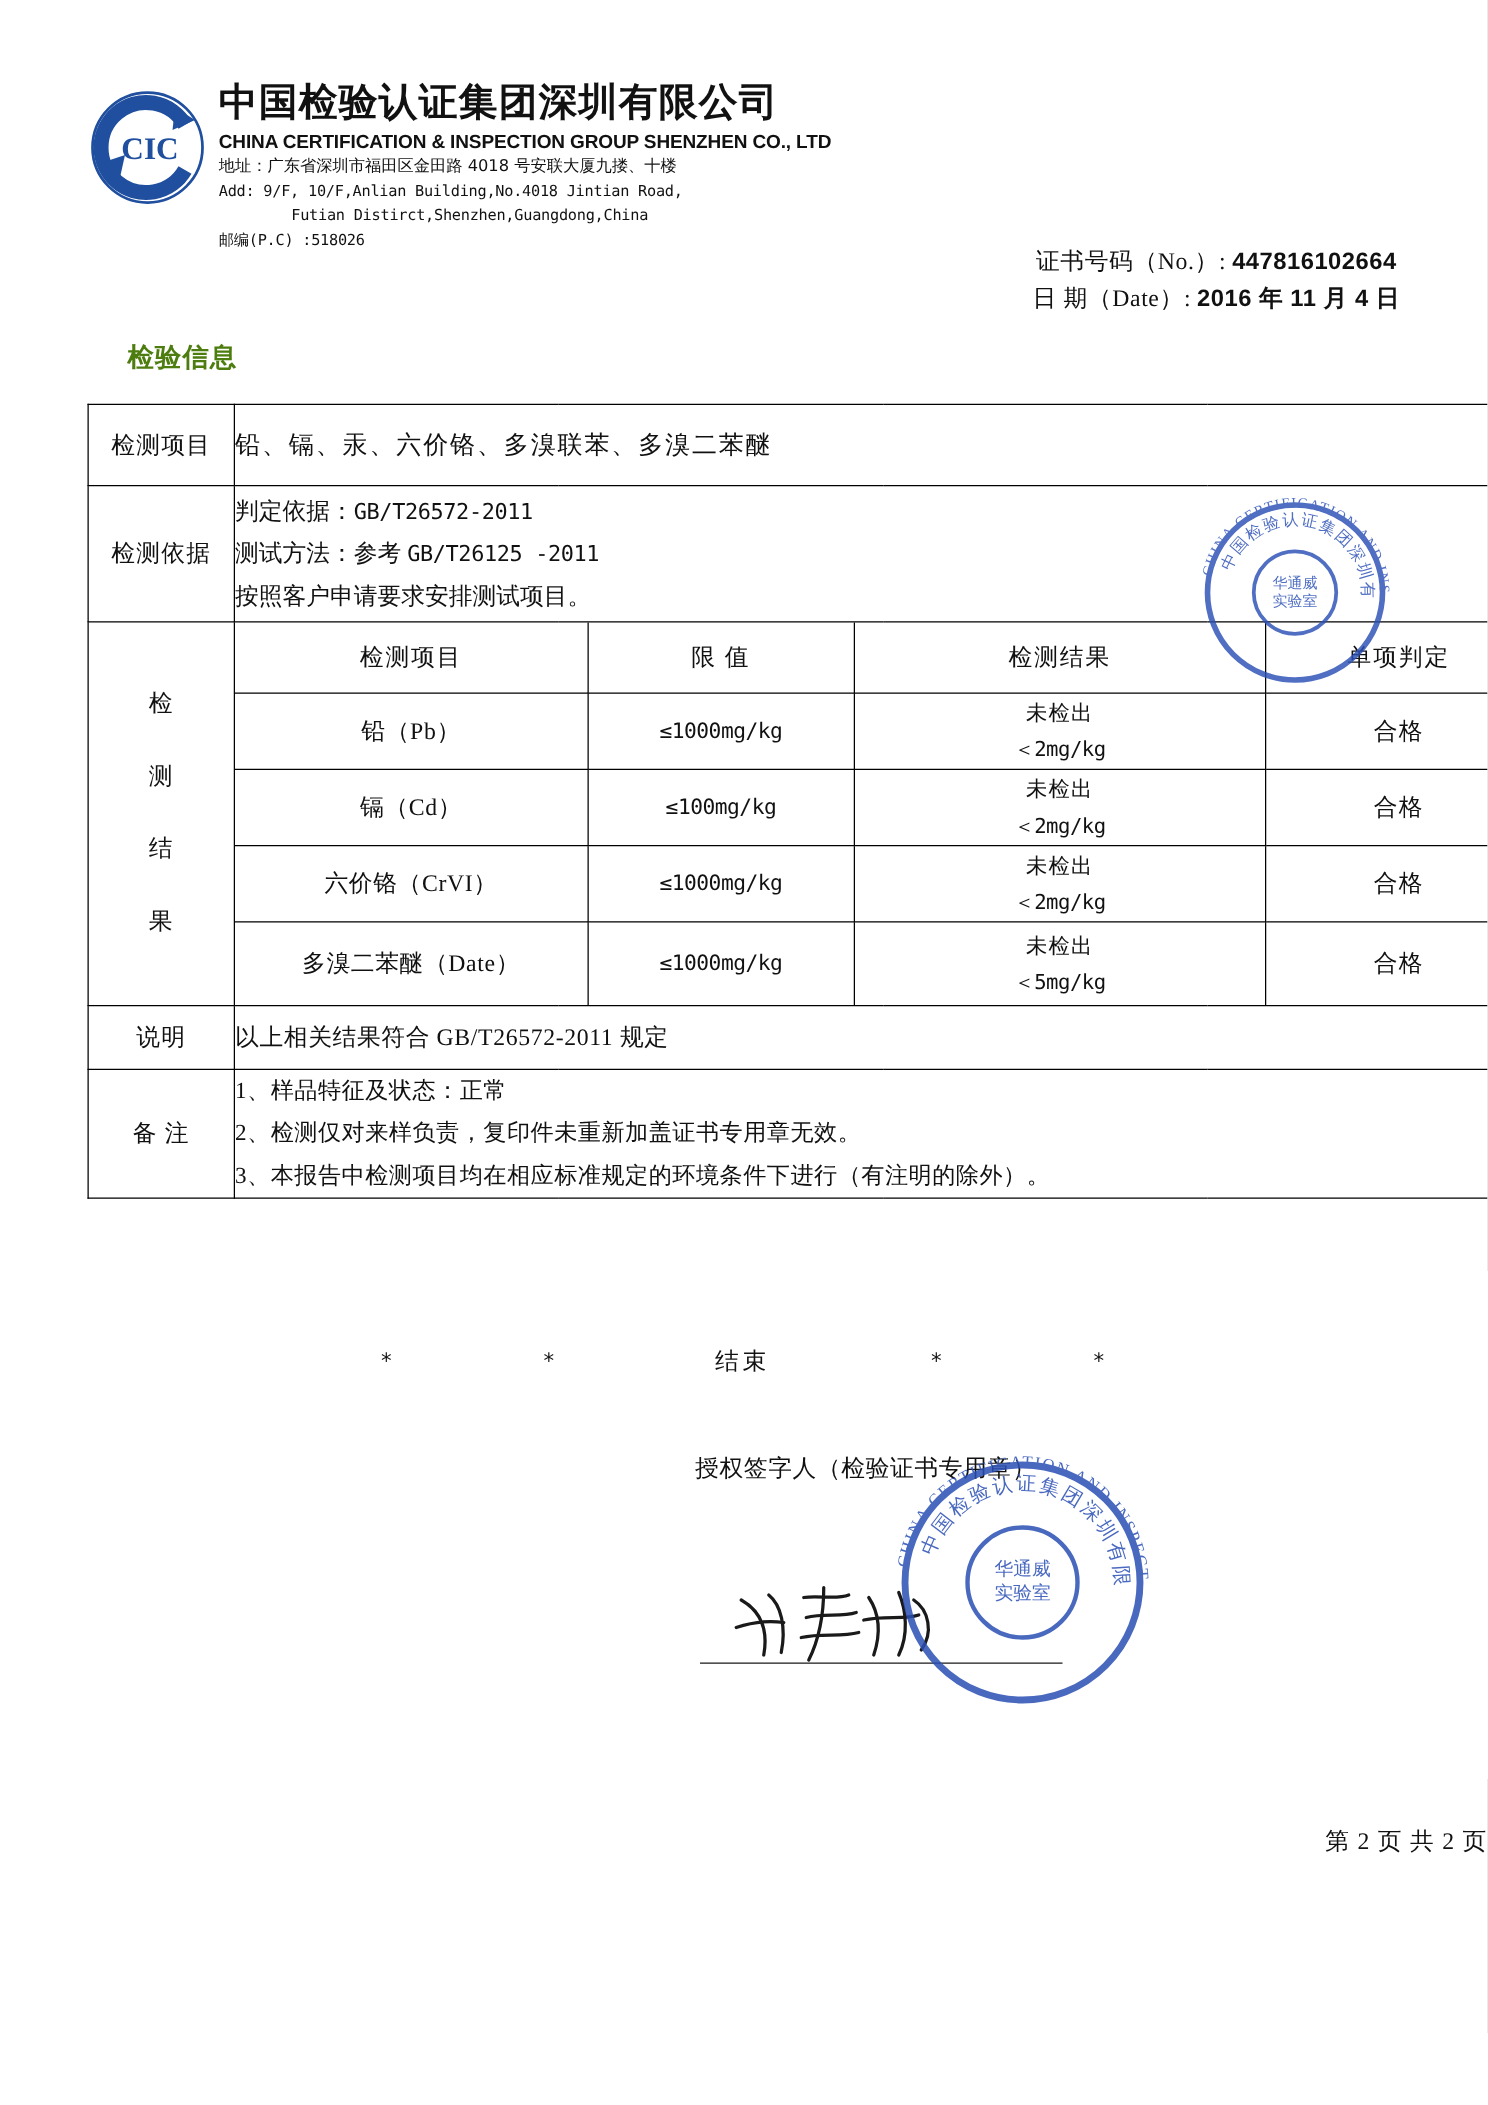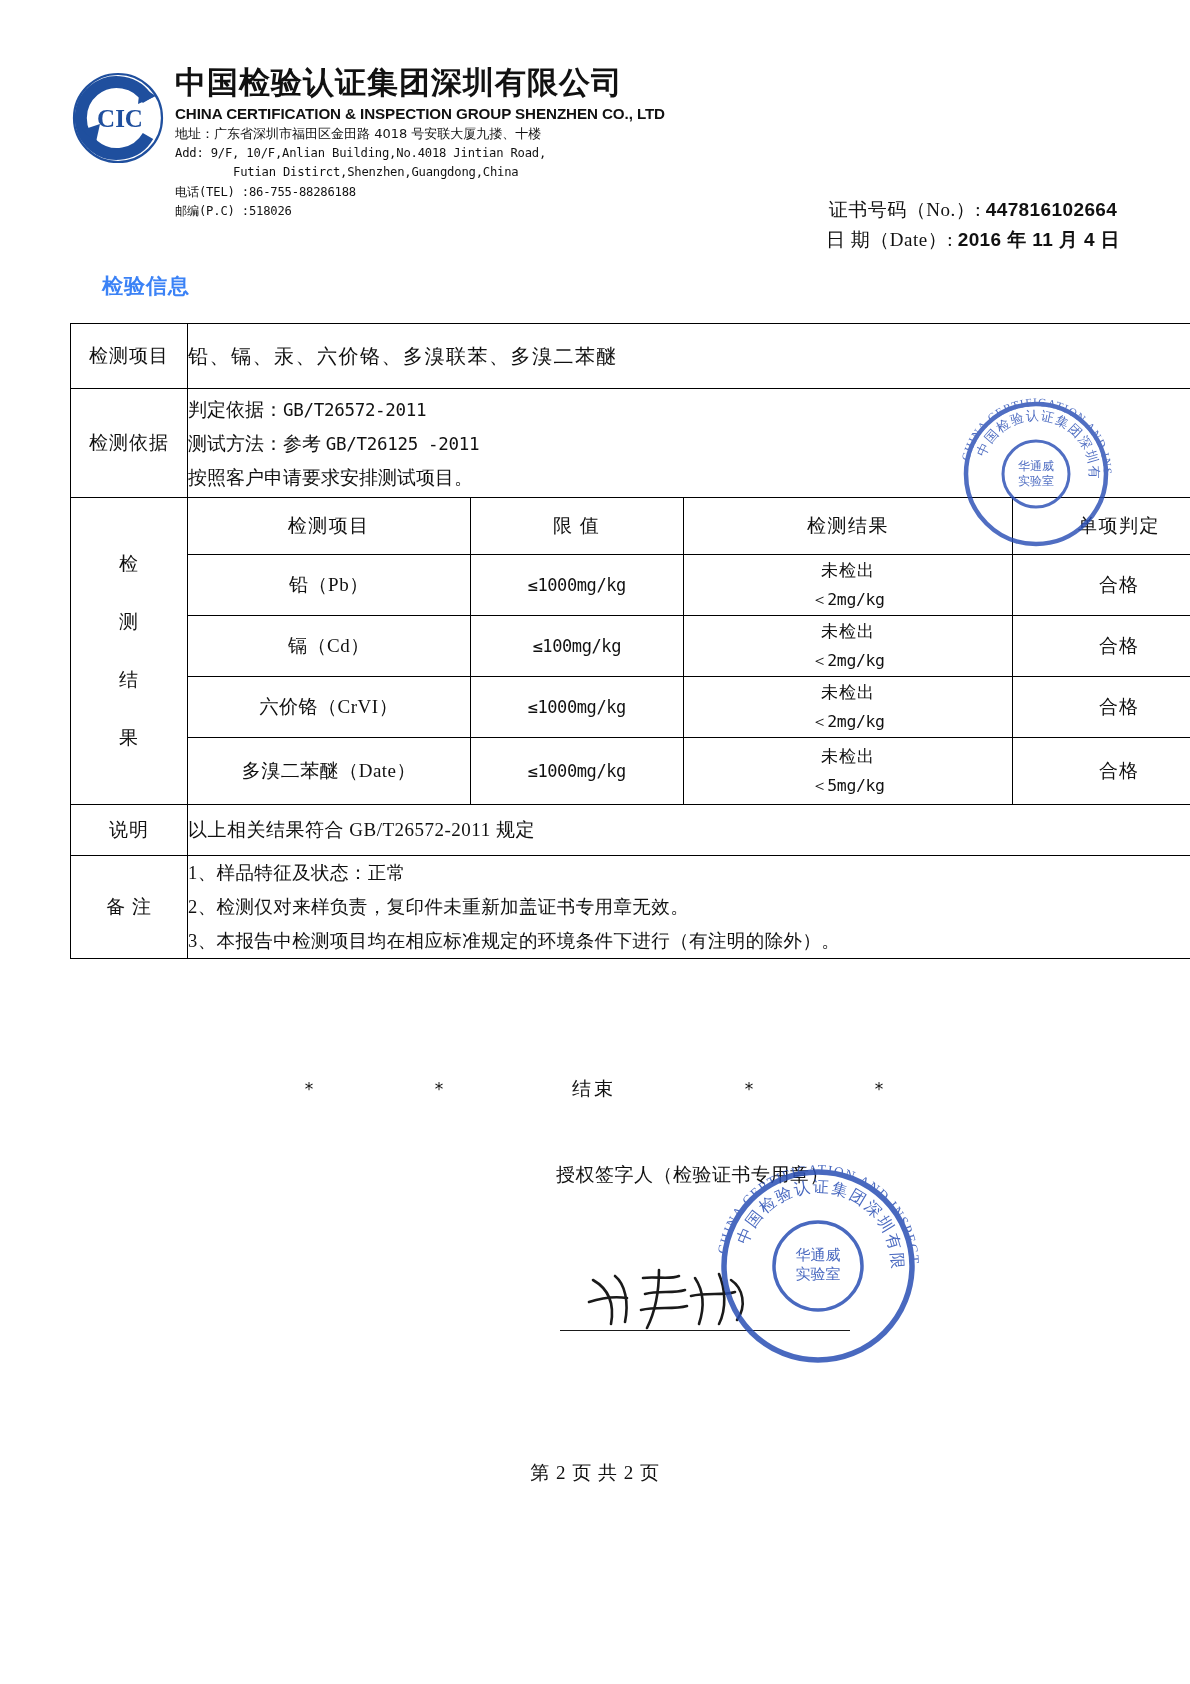--- a/index.html
+++ b/index.html
@@ -98,21 +98,21 @@
     letter-spacing: 0.4px;
   }
 
   
   .section-title {
     position: absolute;
     left: 102px;
     top: 272px;
     font-size: 21px;
     font-weight: bold;
-    color: #3b82f6;
+    color: #4d7c0f;
     letter-spacing: 1px;
   }
 
   
   .main-table {
     position: absolute;
     left: 70px;
     top: 323px;
     width: 1156px;
     border-collapse: collapse;
@@ -281,21 +281,21 @@
   .seal svg { display: block; }
   .seal-top { left: 948px; top: 386px; }
   .seal-bottom { left: 700px; top: 1148px; }
 
   
   .footer {
     position: absolute;
     left: 0;
     top: 1460px;
     width: 1190px;
-    text-align: center;
+    text-align: right;
     font-size: 19px;
     color: #111;
     letter-spacing: 1px;
   }
 </style>
 </head>
 <body>
 
 <div class="page">
 
@@ -310,21 +310,20 @@
         <text x="50" y="57" font-family="Liberation Serif, serif" font-size="25" font-weight="bold" fill="#1f4f9e" text-anchor="middle">CIC</text>
       </svg>
     </div>
 
     <div class="org-block">
       <div class="org-cn">中国检验认证集团深圳有限公司</div>
       <div class="org-en">CHINA CERTIFICATION &amp; INSPECTION GROUP SHENZHEN CO., LTD</div>
       <div class="addr-line">地址：广东省深圳市福田区金田路 4018 号安联大厦九搂、十楼</div>
       <div class="addr-line mono">Add:  9/F, 10/F,Anlian Building,No.4018 Jintian Road,</div>
       <div class="addr-line mono indent">Futian Distirct,Shenzhen,Guangdong,China</div>
-      <div class="addr-line mono">电话(TEL) :86-755-88286188</div>
       <div class="addr-line mono">邮编(P.C) :518026</div>
     </div>
   </div>
 
   <div class="certinfo">
     <div class="certinfo-row">
       <span class="certinfo-label">证书号码（No.）:</span>
       <span class="certinfo-value">447816102664</span>
     </div>
     <div class="certinfo-row">

